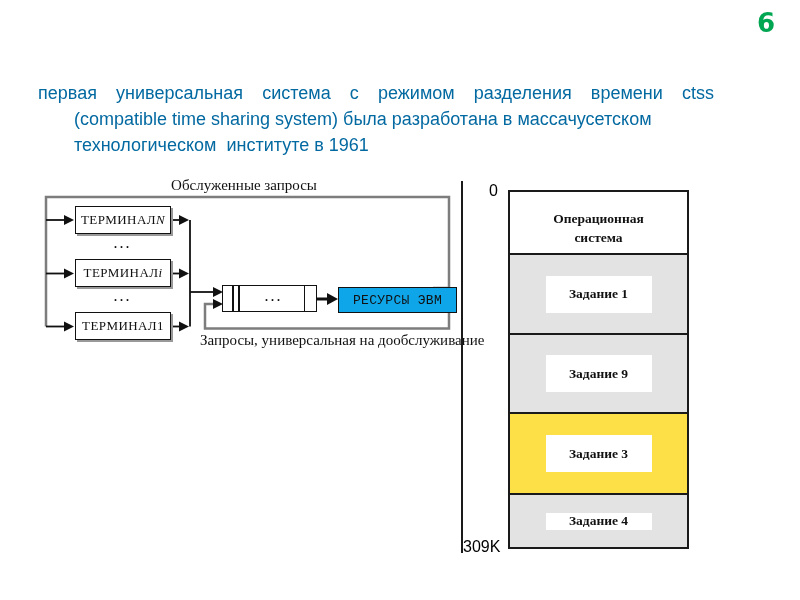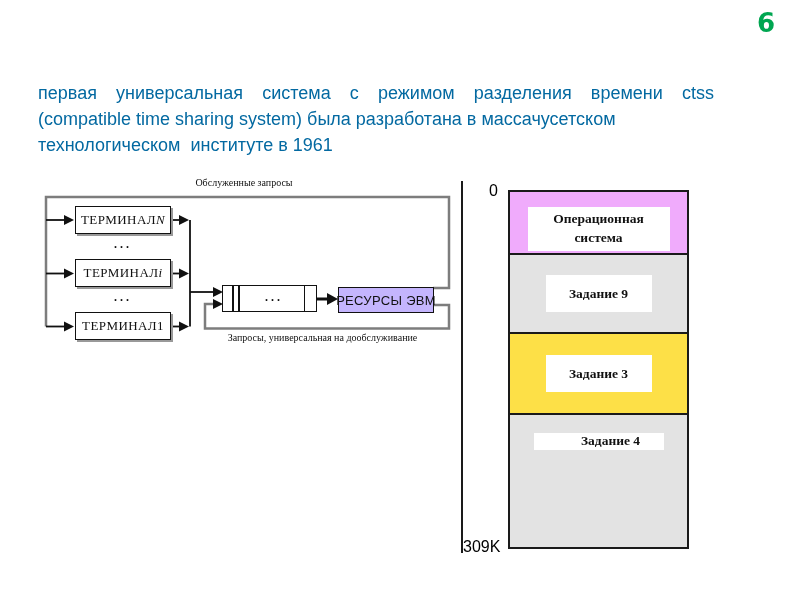--- a/index.html
+++ b/index.html
@@ -7,62 +7,62 @@
          font-family:"Liberation Sans",sans-serif;}
 
   
   .page-num{position:absolute;top:8px;left:750px;width:32px;text-align:center;
             font:bold 26px/1.2 "DejaVu Sans",sans-serif;}
 
   
   .intro{position:absolute;left:38px;top:80px;width:676px;color:#0369a1;
          font-size:18px;line-height:26px;}
   .intro .l-just{text-align:justify;text-align-last:justify;}
-  .intro .l-pre{white-space:pre-wrap;}
+  .intro .l-pre{white-space:pre-wrap;margin-left:36px;}
 
   
   .flow-svg{position:absolute;left:35px;top:175px;}
-  .flow-label{position:absolute;font-family:"Liberation Serif",serif;font-size:10px;
+  .flow-label{position:absolute;font-family:"Liberation Serif",serif;font-size:15px;
               color:#111;text-align:center;white-space:nowrap;}
   .lbl-top{left:150px;top:177px;width:188px;}
   .lbl-bottom{left:200px;top:332px;width:245px;}
   .lbl-queue{left:222px;top:261px;width:95px;font-weight:bold;font-size:13px;letter-spacing:.4px;margin-top:24px;}
   .term{position:absolute;left:75px;width:96px;height:28px;background:#fff;border:1.5px solid #111;
         box-shadow:2px 2px 0 #999;box-sizing:border-box;display:flex;align-items:center;justify-content:center;
         font-family:"Liberation Serif",serif;font-size:13px;letter-spacing:.4px;color:#111;white-space:nowrap;}
   .dots{position:absolute;left:75px;width:93px;text-align:center;
         font-family:"Liberation Serif",serif;font-size:12px;font-weight:bold;color:#111;}
   .queue-box{position:absolute;left:222px;top:285px;width:95px;height:27px;background:#fff;
              border:1.5px solid #111;box-sizing:border-box;}
   .queue-box .vline{position:absolute;top:0;width:1.5px;height:100%;background:#111;}
   .queue-box .qdots{position:absolute;left:20px;right:14px;top:4px;text-align:center;
              font-family:"Liberation Serif",serif;font-size:12px;font-weight:bold;color:#111;}
-  .res-box{position:absolute;left:338px;top:287px;width:96px;height:26px;background:#c4b5fd;
+  .res-box{position:absolute;left:338px;top:287px;width:119px;height:26px;background:#0ea5e9;
            border:1.5px solid #111;box-sizing:border-box;display:flex;align-items:center;justify-content:center;
-           font-family:Liberation Sans, sans-serif;font-size:13px;letter-spacing:.3px;color:#111;white-space:nowrap;}
+           font-family:Liberation Mono, monospace;font-size:13px;letter-spacing:.3px;color:#111;white-space:nowrap;}
 
   
   .divider{position:absolute;left:461px;top:181px;width:2px;height:372px;background:#1a1a1a;}
 
   
   .mem-addr{position:absolute;font:16px/1.1 "Liberation Sans",sans-serif;color:#000;}
   .addr-top{left:489px;top:182px;}
   .addr-bottom{left:463px;top:538px;}
   .mem{position:absolute;left:508px;top:190px;width:181px;height:359px;border:2px solid #1a1a1a;
        box-sizing:border-box;}
   .mem-sec{box-sizing:border-box;display:flex;align-items:center;justify-content:center;}
   .sec-os{height:63px;border-bottom:2px solid #1a1a1a;align-items:flex-start;}
   .sec-t1{height:80px;border-bottom:2px solid #1a1a1a;}
   .sec-t2{height:79px;border-bottom:2px solid #1a1a1a;}
   .sec-t3{height:81px;border-bottom:2px solid #1a1a1a;}
   .sec-t4{height:52px;}
   .mem-label{background:#fff;width:106px;height:37px;display:flex;align-items:center;justify-content:center;
              font-family:"Liberation Serif",serif;font-weight:bold;font-size:13.5px;color:#111;white-space:nowrap;}
   .mem-label-os{width:142px;height:auto;margin-top:15px;padding:3px 0;text-align:center;line-height:1.4;white-space:normal;}
-  .mem-label-sm{height:17px;padding-left:24px;}
+  .mem-label-sm{height:17px;}
 </style>
 </head>
 <body>
 
 <div class="slide">
 
   <div class="page-num" style="color:#00A651">6</div>
 
   <div class="intro">
     <div class="l-just">первая универсальная система с режимом разделения времени ctss</div>
@@ -126,22 +126,25 @@
   </div>
 
   <div class="res-box">РЕСУРСЫ ЭВМ</div>
 
   <div class="divider"></div>
 
   <div class="mem-addr addr-top">0</div>
   <div class="mem-addr addr-bottom">309K</div>
 
   <div class="mem" style="background:#E3E3E3">
-    <div class="mem-sec sec-os" style="background:#f0abfc">
+    <div class="mem-sec sec-os" style="background:#ffffff">
       <div class="mem-label mem-label-os">Операционная система</div>
+    </div>
+    <div class="mem-sec sec-t1" style="background:#E3E3E3">
+      <div class="mem-label">Задание 1</div>
     </div>
     <div class="mem-sec sec-t2" style="background:#E3E3E3">
       <div class="mem-label">Задание 9</div>
     </div>
     <div class="mem-sec sec-t3" style="background:#fde047">
       <div class="mem-label">Задание 3</div>
     </div>
     <div class="mem-sec sec-t4" style="background:#E3E3E3">
       <div class="mem-label mem-label-sm">Задание 4</div>
     </div>

